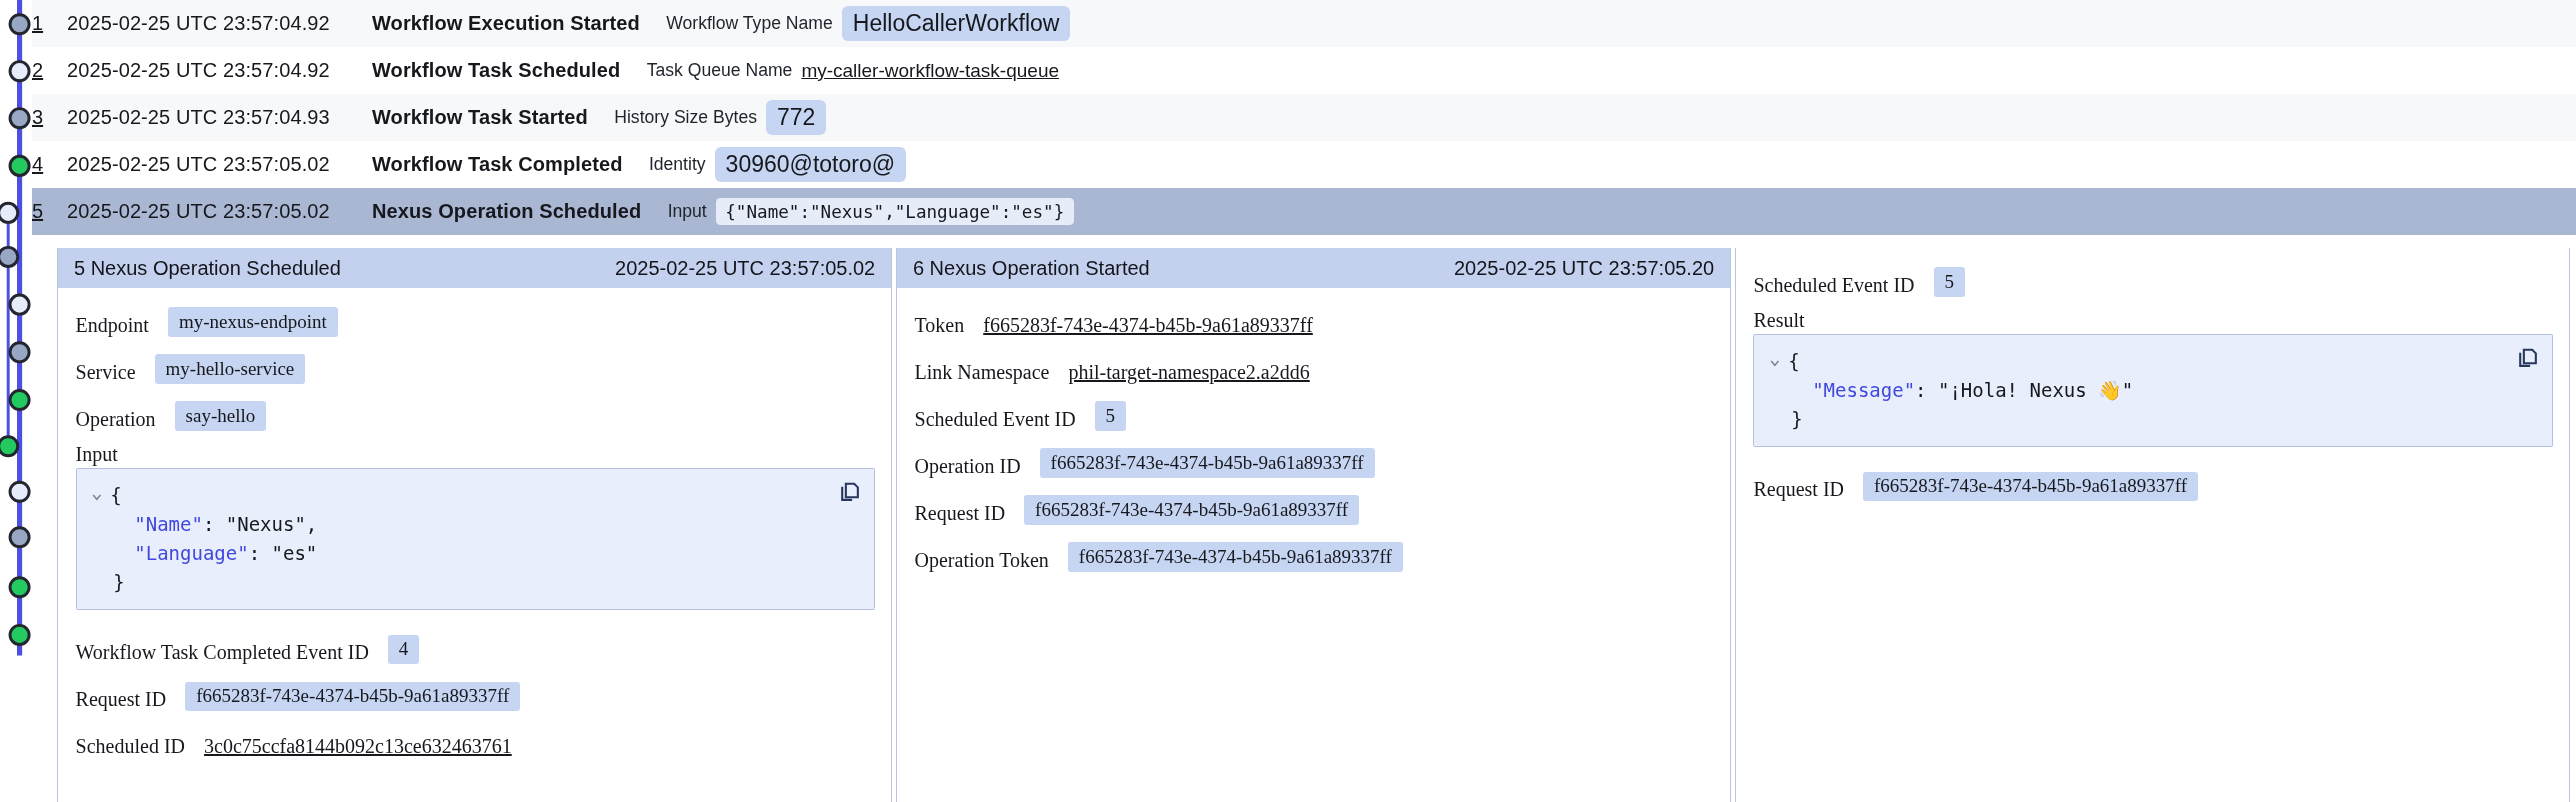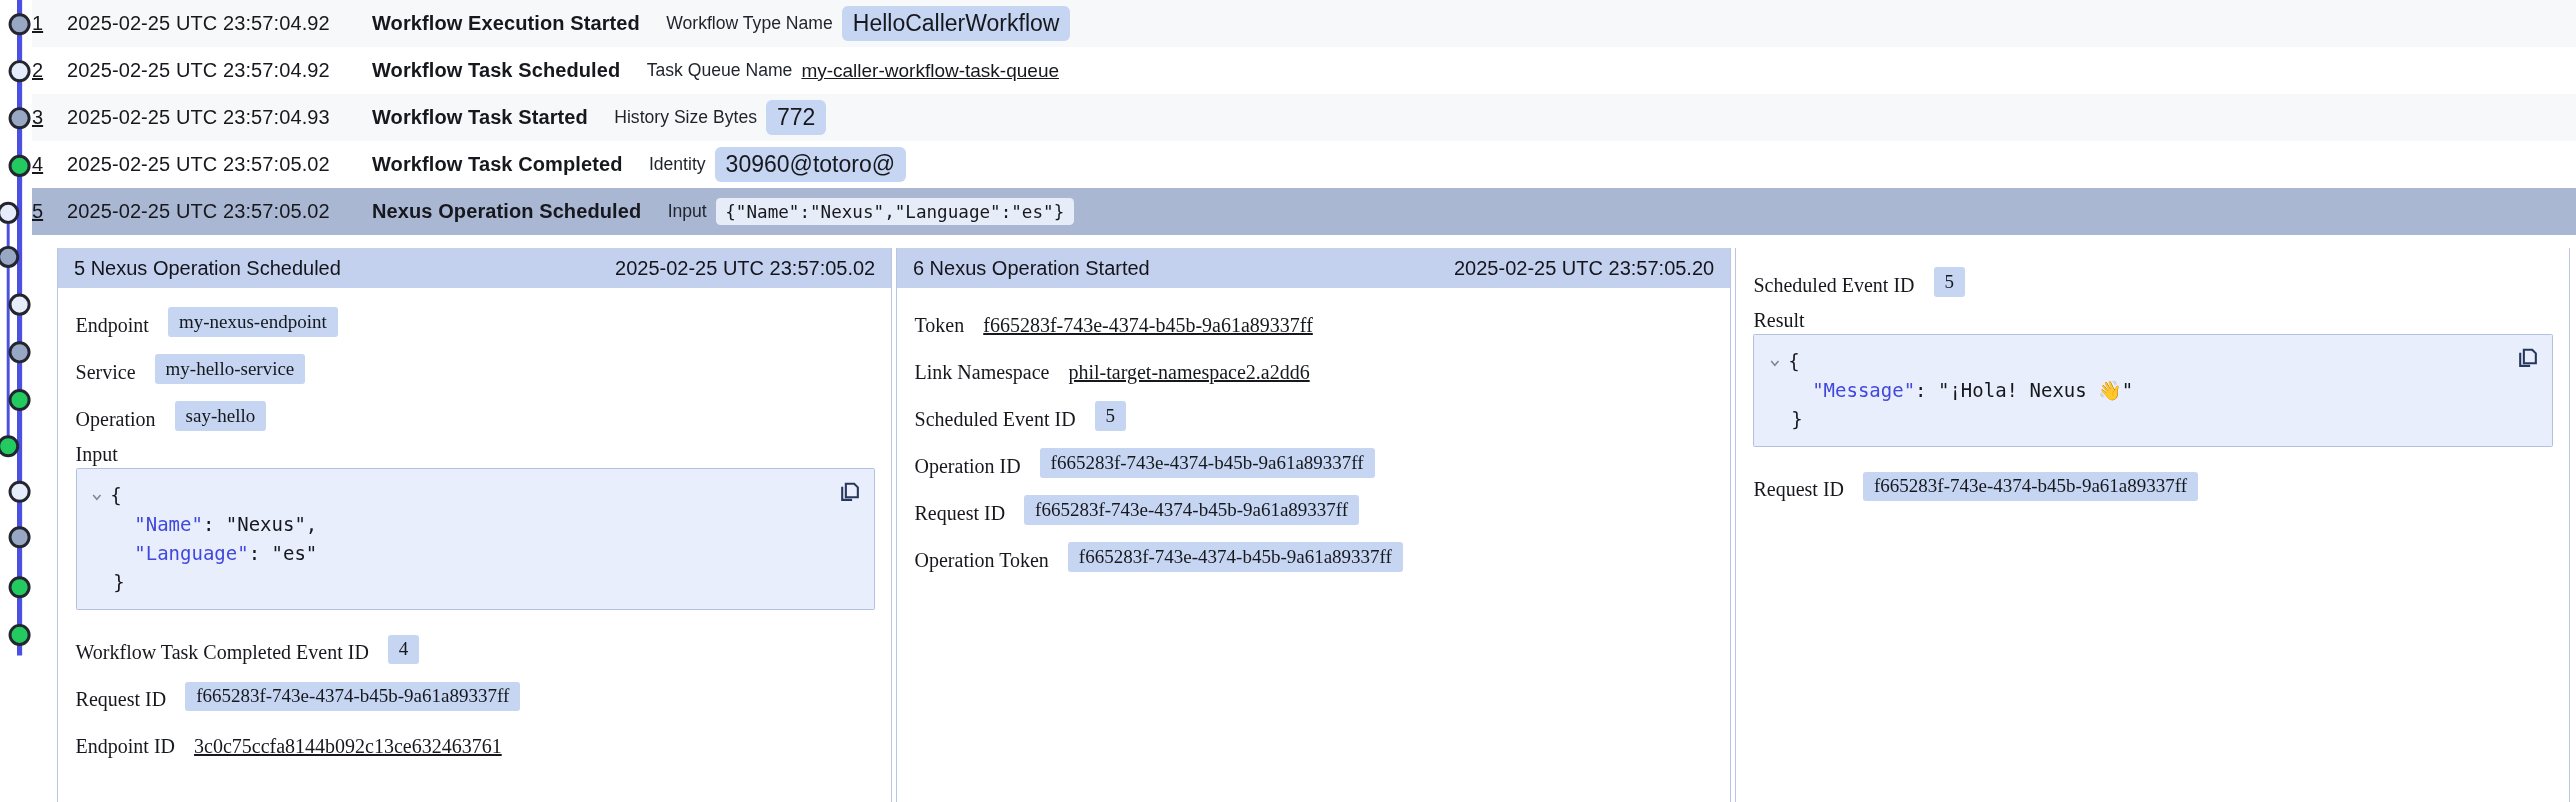--- a/index.html
+++ b/index.html
@@ -151,21 +151,21 @@
       </div>
       <div class="field">
         <span>Workflow Task Completed Event ID</span>
         <span class="badge">4</span>
       </div>
       <div class="field">
         <span>Request ID</span>
         <span class="badge">f665283f-743e-4374-b45b-9a61a89337ff</span>
       </div>
       <div class="field">
-        <span>Endpoint ID</span>
+        <span>Scheduled ID</span>
         <span class="vlink">3c0c75ccfa8144b092c13ce632463761</span>
       </div>
     </div>
   </section>
 
   <section class="panel">
     <header class="phead">
       <span>6 Nexus Operation Started</span>
       <span>2025-02-25 UTC 23:57:05.20</span>
     </header>

